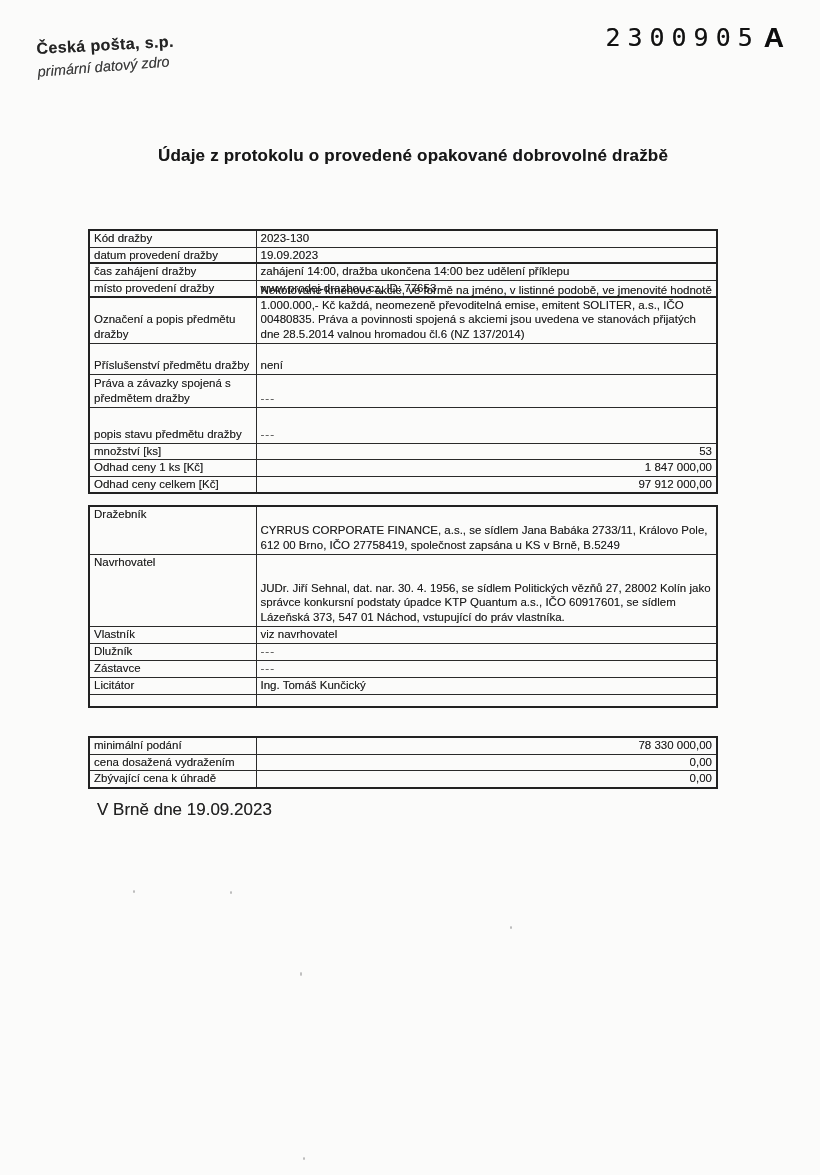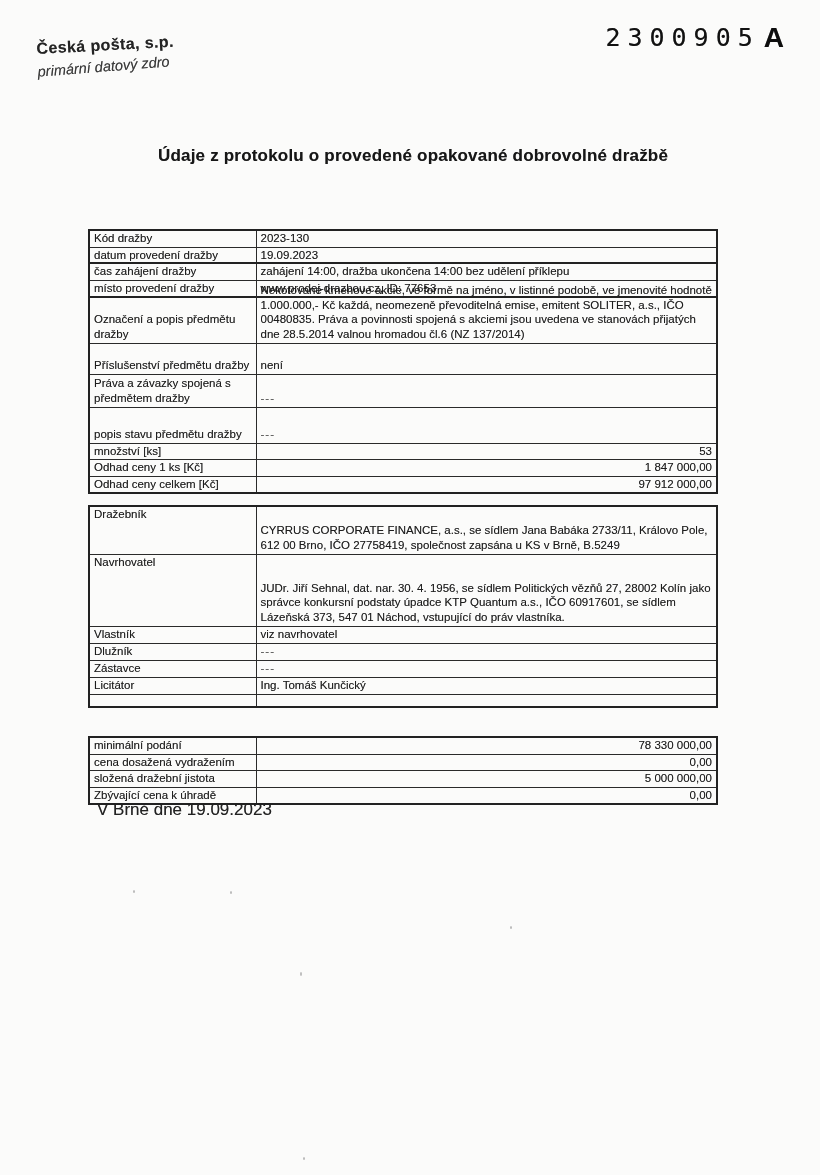--- a/index.html
+++ b/index.html
@@ -199,24 +199,20 @@
     <tbody>
         <tr>
       <td class="lbl">minimální podání</td>
       <td class="val num">78 330 000,00</td>
     </tr>
     <tr>
       <td class="lbl">cena dosažená vydražením</td>
       <td class="val num">0,00</td>
     </tr>
     <tr>
-      <td class="lbl">složená dražební jistota</td>
-      <td class="val num">5 000 000,00</td>
-    </tr>
-    <tr>
       <td class="lbl">Zbývající cena k úhradě</td>
       <td class="val num">0,00</td>
     </tr>
   </tbody>
     </table>
 
   <div class="footer">V Brně dne 19.09.2023</div>
 
   <div class="speck s1"></div>
   <div class="speck s2"></div>

